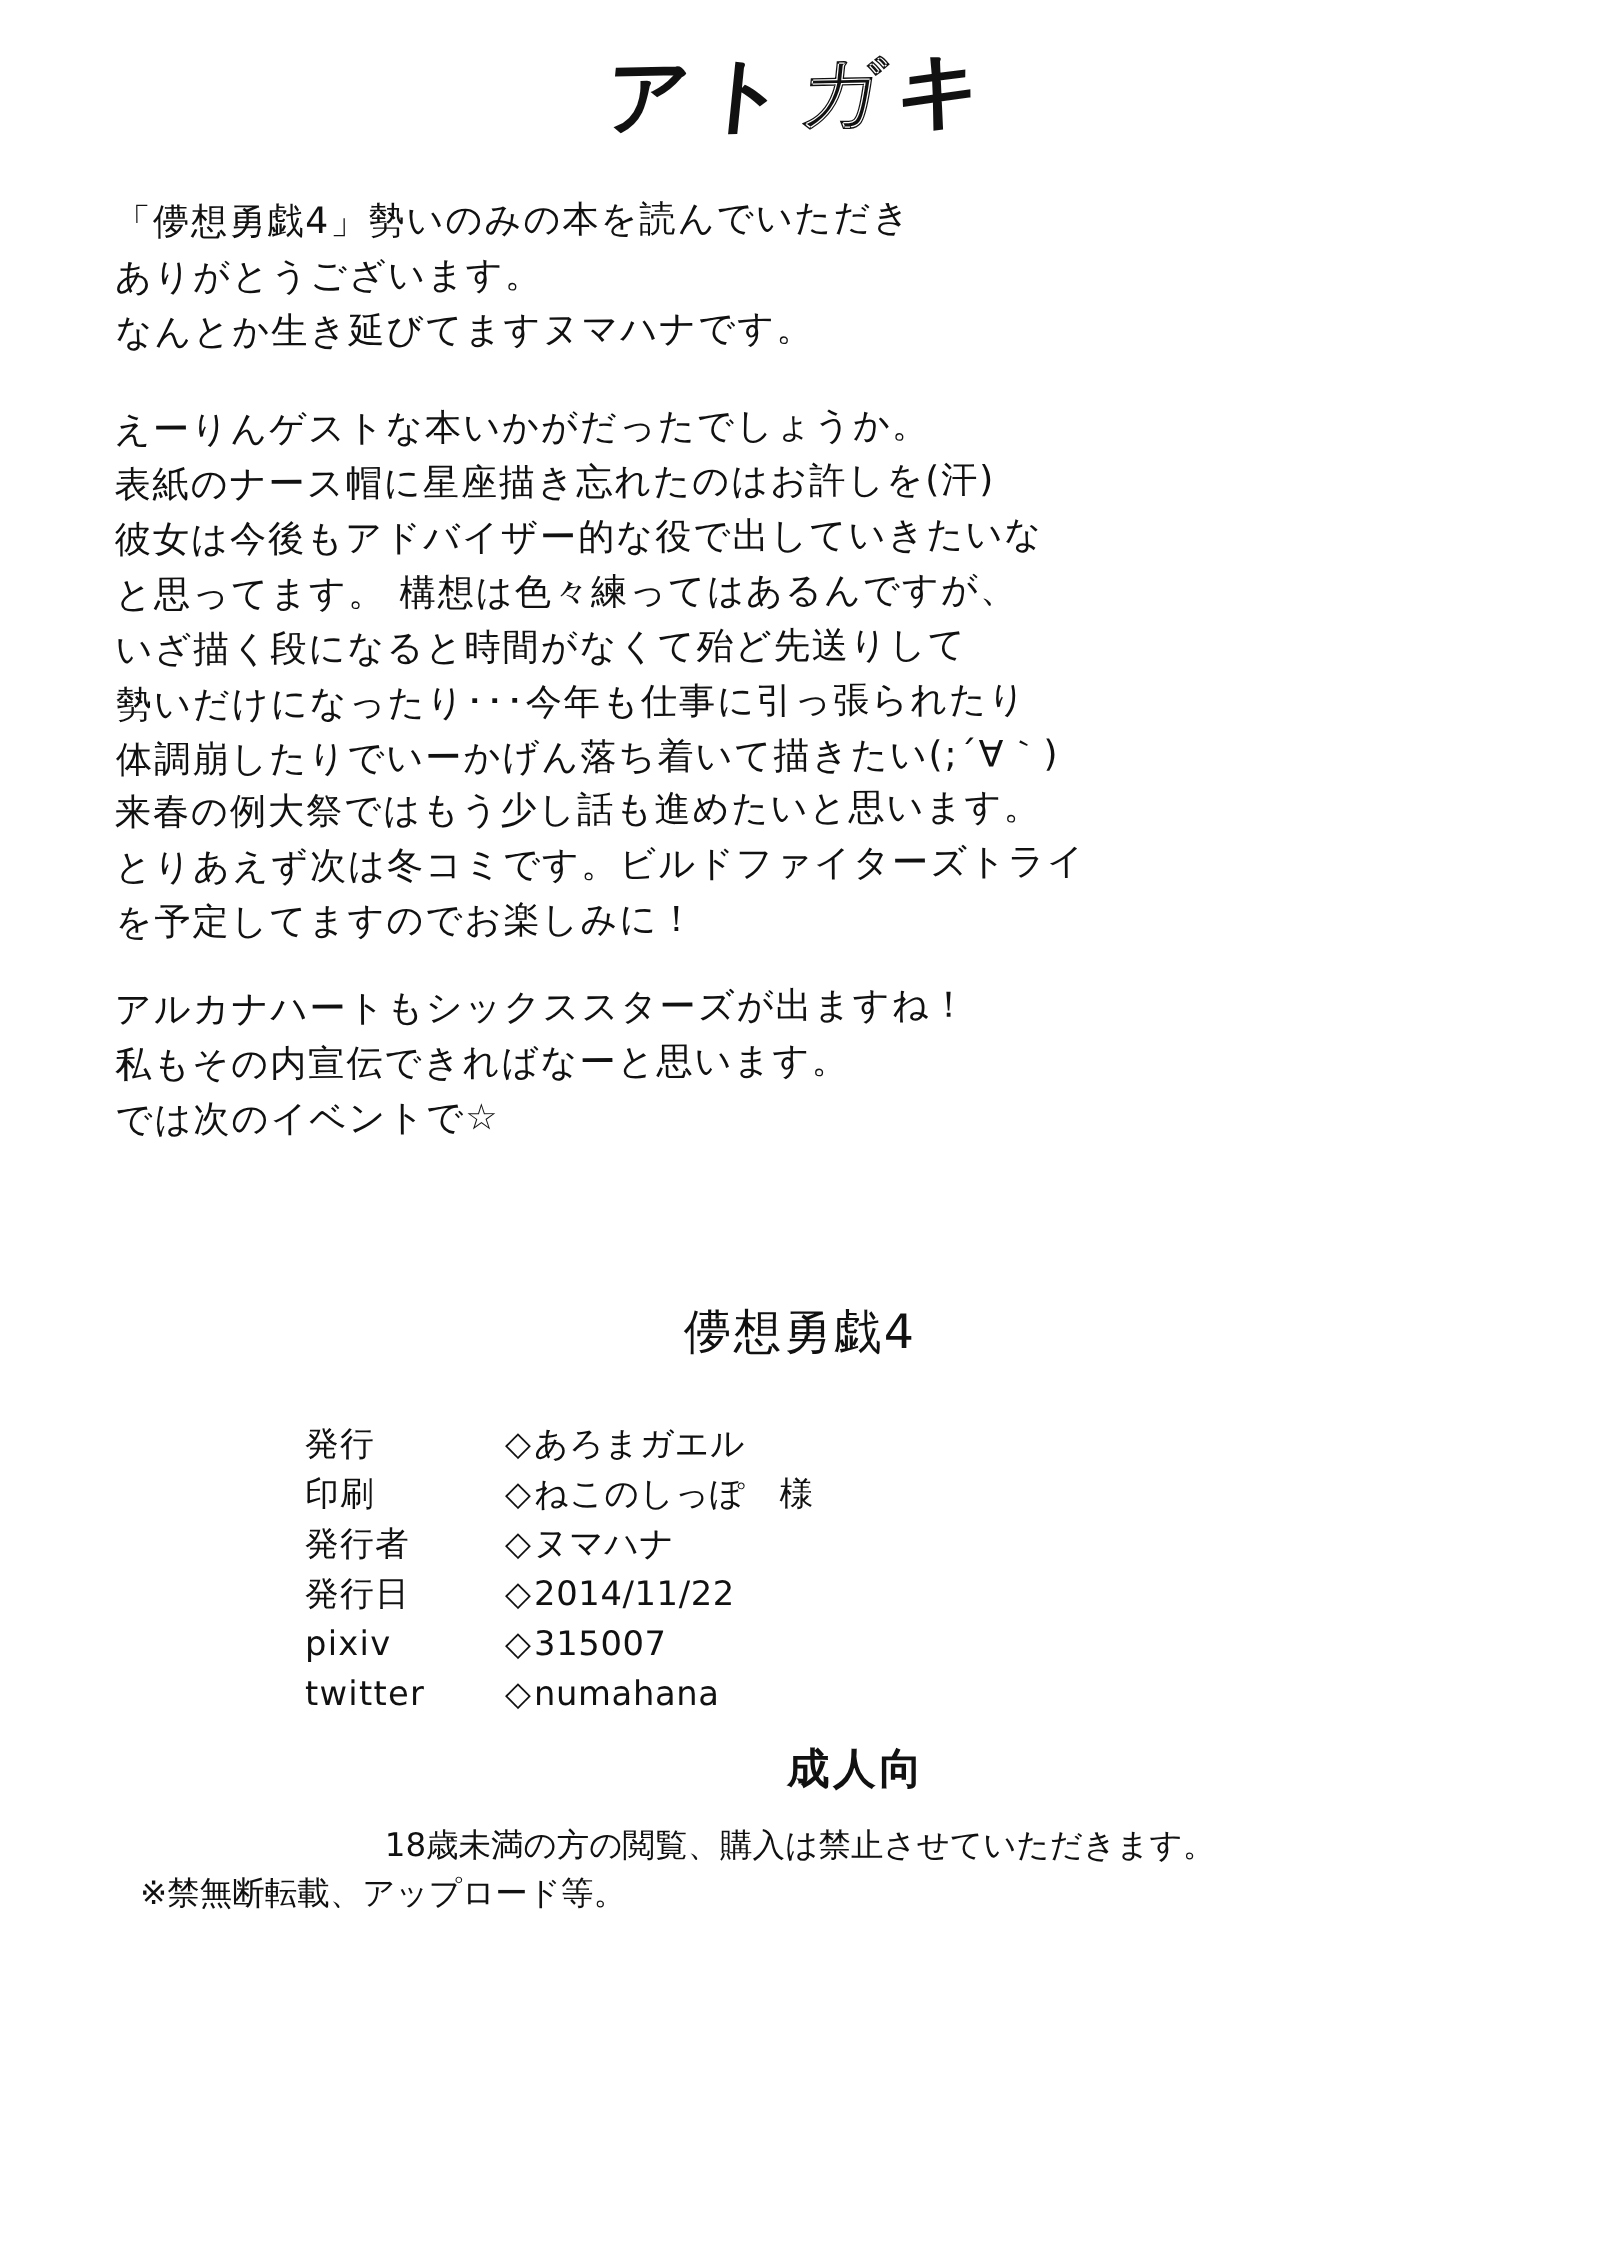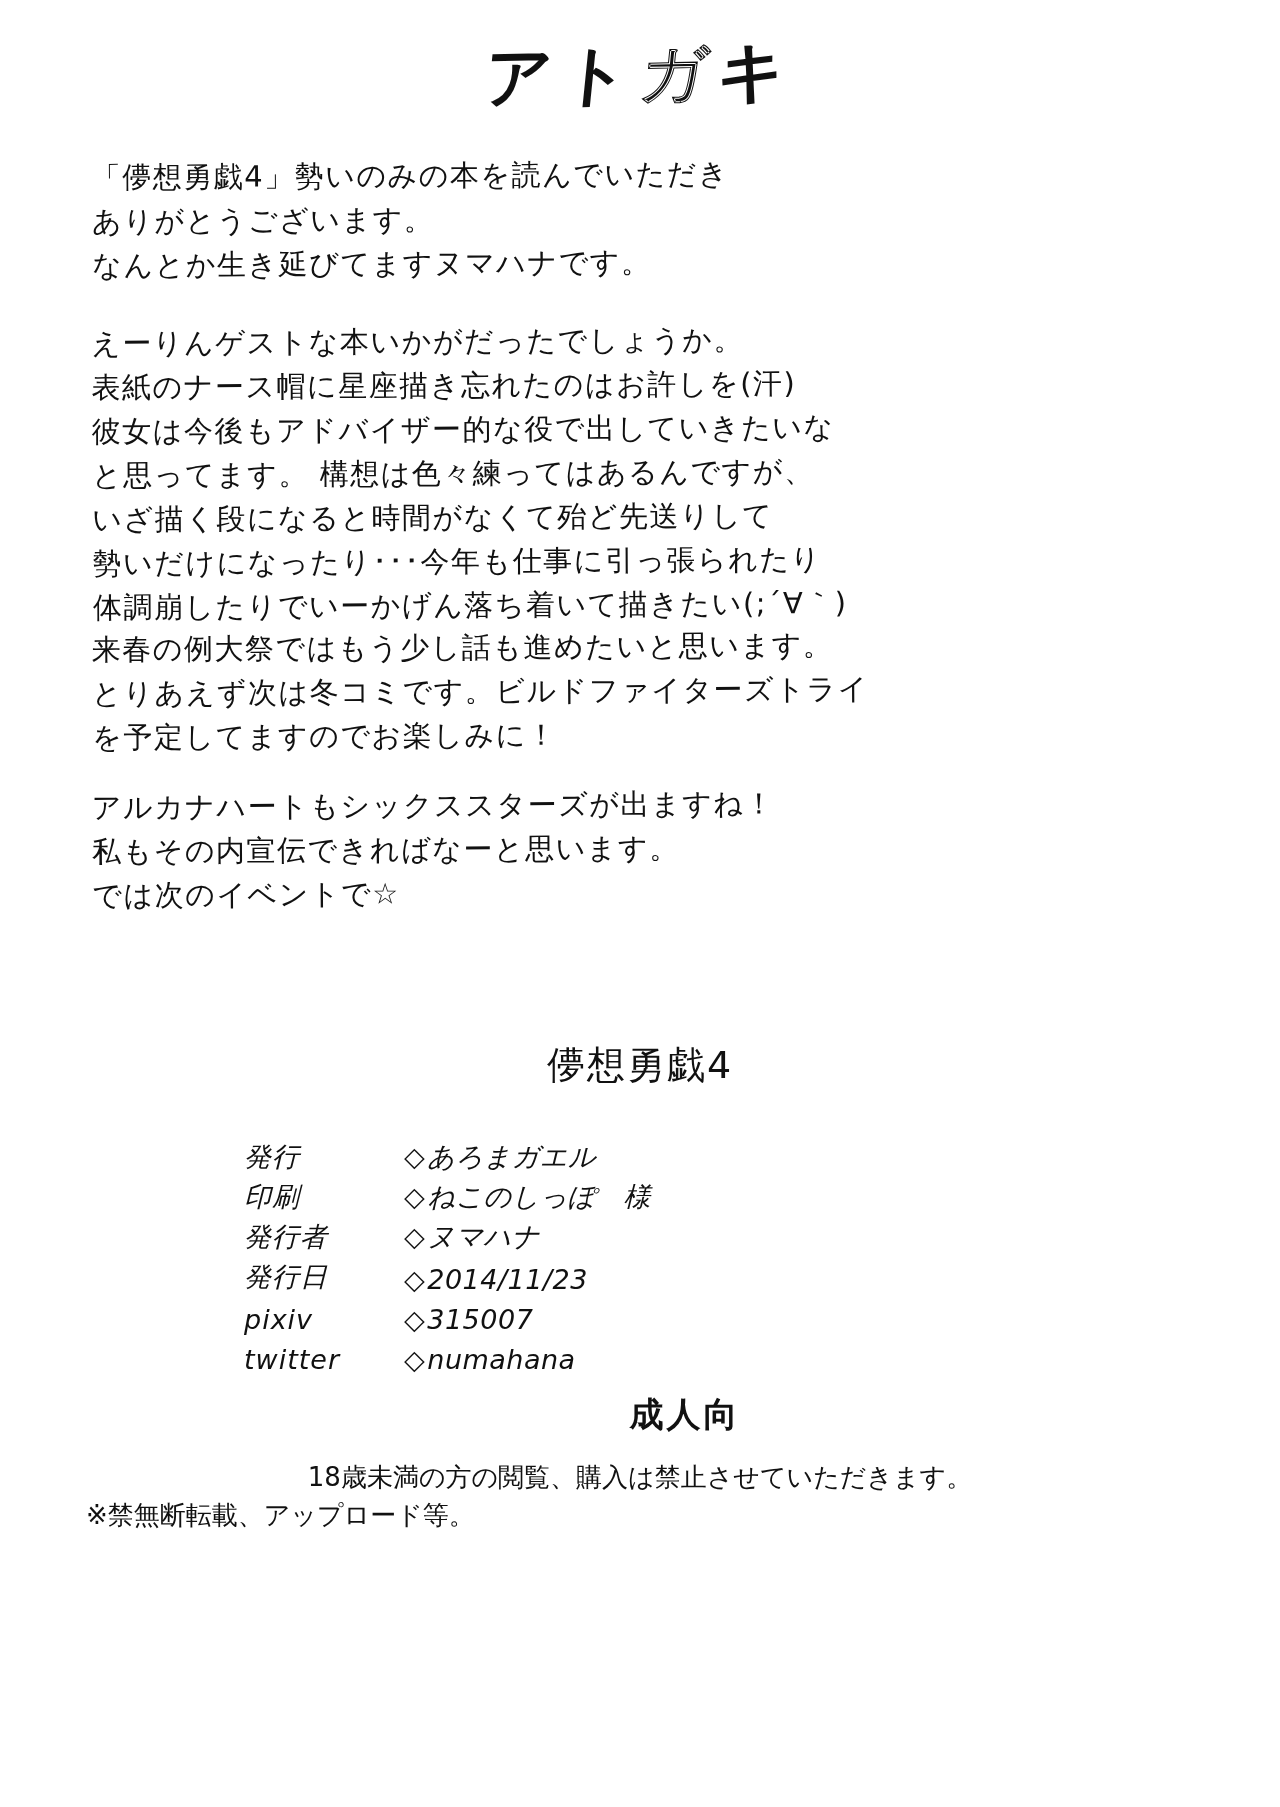--- a/index.html
+++ b/index.html
@@ -72,25 +72,24 @@
   }
 
   .colophon {
     position: absolute;
     top: 1135px;
     left: 244px;
     width: 800px;
   }
   .colophon .row {
     display: flex;
-    align-items: flex-end;
+    align-items: center;
     height: 40px;
     font-size: 27px;
     color: #111;
-    font-style: italic;
   }
   .colophon .lbl {
     width: 160px;
     letter-spacing: 1px;
     white-space: nowrap;
   }
   .colophon .val {
     white-space: nowrap;
     letter-spacing: 0.5px;
   }
@@ -115,21 +114,21 @@
     position: absolute;
     top: 1458px;
     left: 0;
     width: 100%;
     text-align: center;
     font-size: 26px;
     line-height: 38px;
     color: #111;
   }
   .notice .ln { display: block; }
-  .notice .ln.second { text-align: left; padding-left: 86px; }
+  .notice .ln.second { text-align: left; padding-left: 112px; }
 </style>
 </head>
 <body>
 
 <div class="page">
 
   <div class="afterword-title">アトガキ</div>
 
   <div class="handwritten blk-1">
     <span class="ln">「儚想勇戯4」勢いのみの本を読んでいただき</span>
@@ -169,21 +168,21 @@
     <div class="row">
       <span class="lbl">印刷</span>
       <span class="val"><span class="dia">◇</span><span>ねこのしっぽ　様</span></span>
     </div>
     <div class="row">
       <span class="lbl">発行者</span>
       <span class="val"><span class="dia">◇</span><span>ヌマハナ</span></span>
     </div>
     <div class="row">
       <span class="lbl">発行日</span>
-      <span class="val"><span class="dia">◇</span><span>2014/11/23</span></span>
+      <span class="val"><span class="dia">◇</span><span>2014/11/22</span></span>
     </div>
     <div class="row">
       <span class="lbl">pixiv</span>
       <span class="val"><span class="dia">◇</span><span>315007</span></span>
     </div>
     <div class="row">
       <span class="lbl">twitter</span>
       <span class="val"><span class="dia">◇</span><span>numahana</span></span>
     </div>
   </div>

